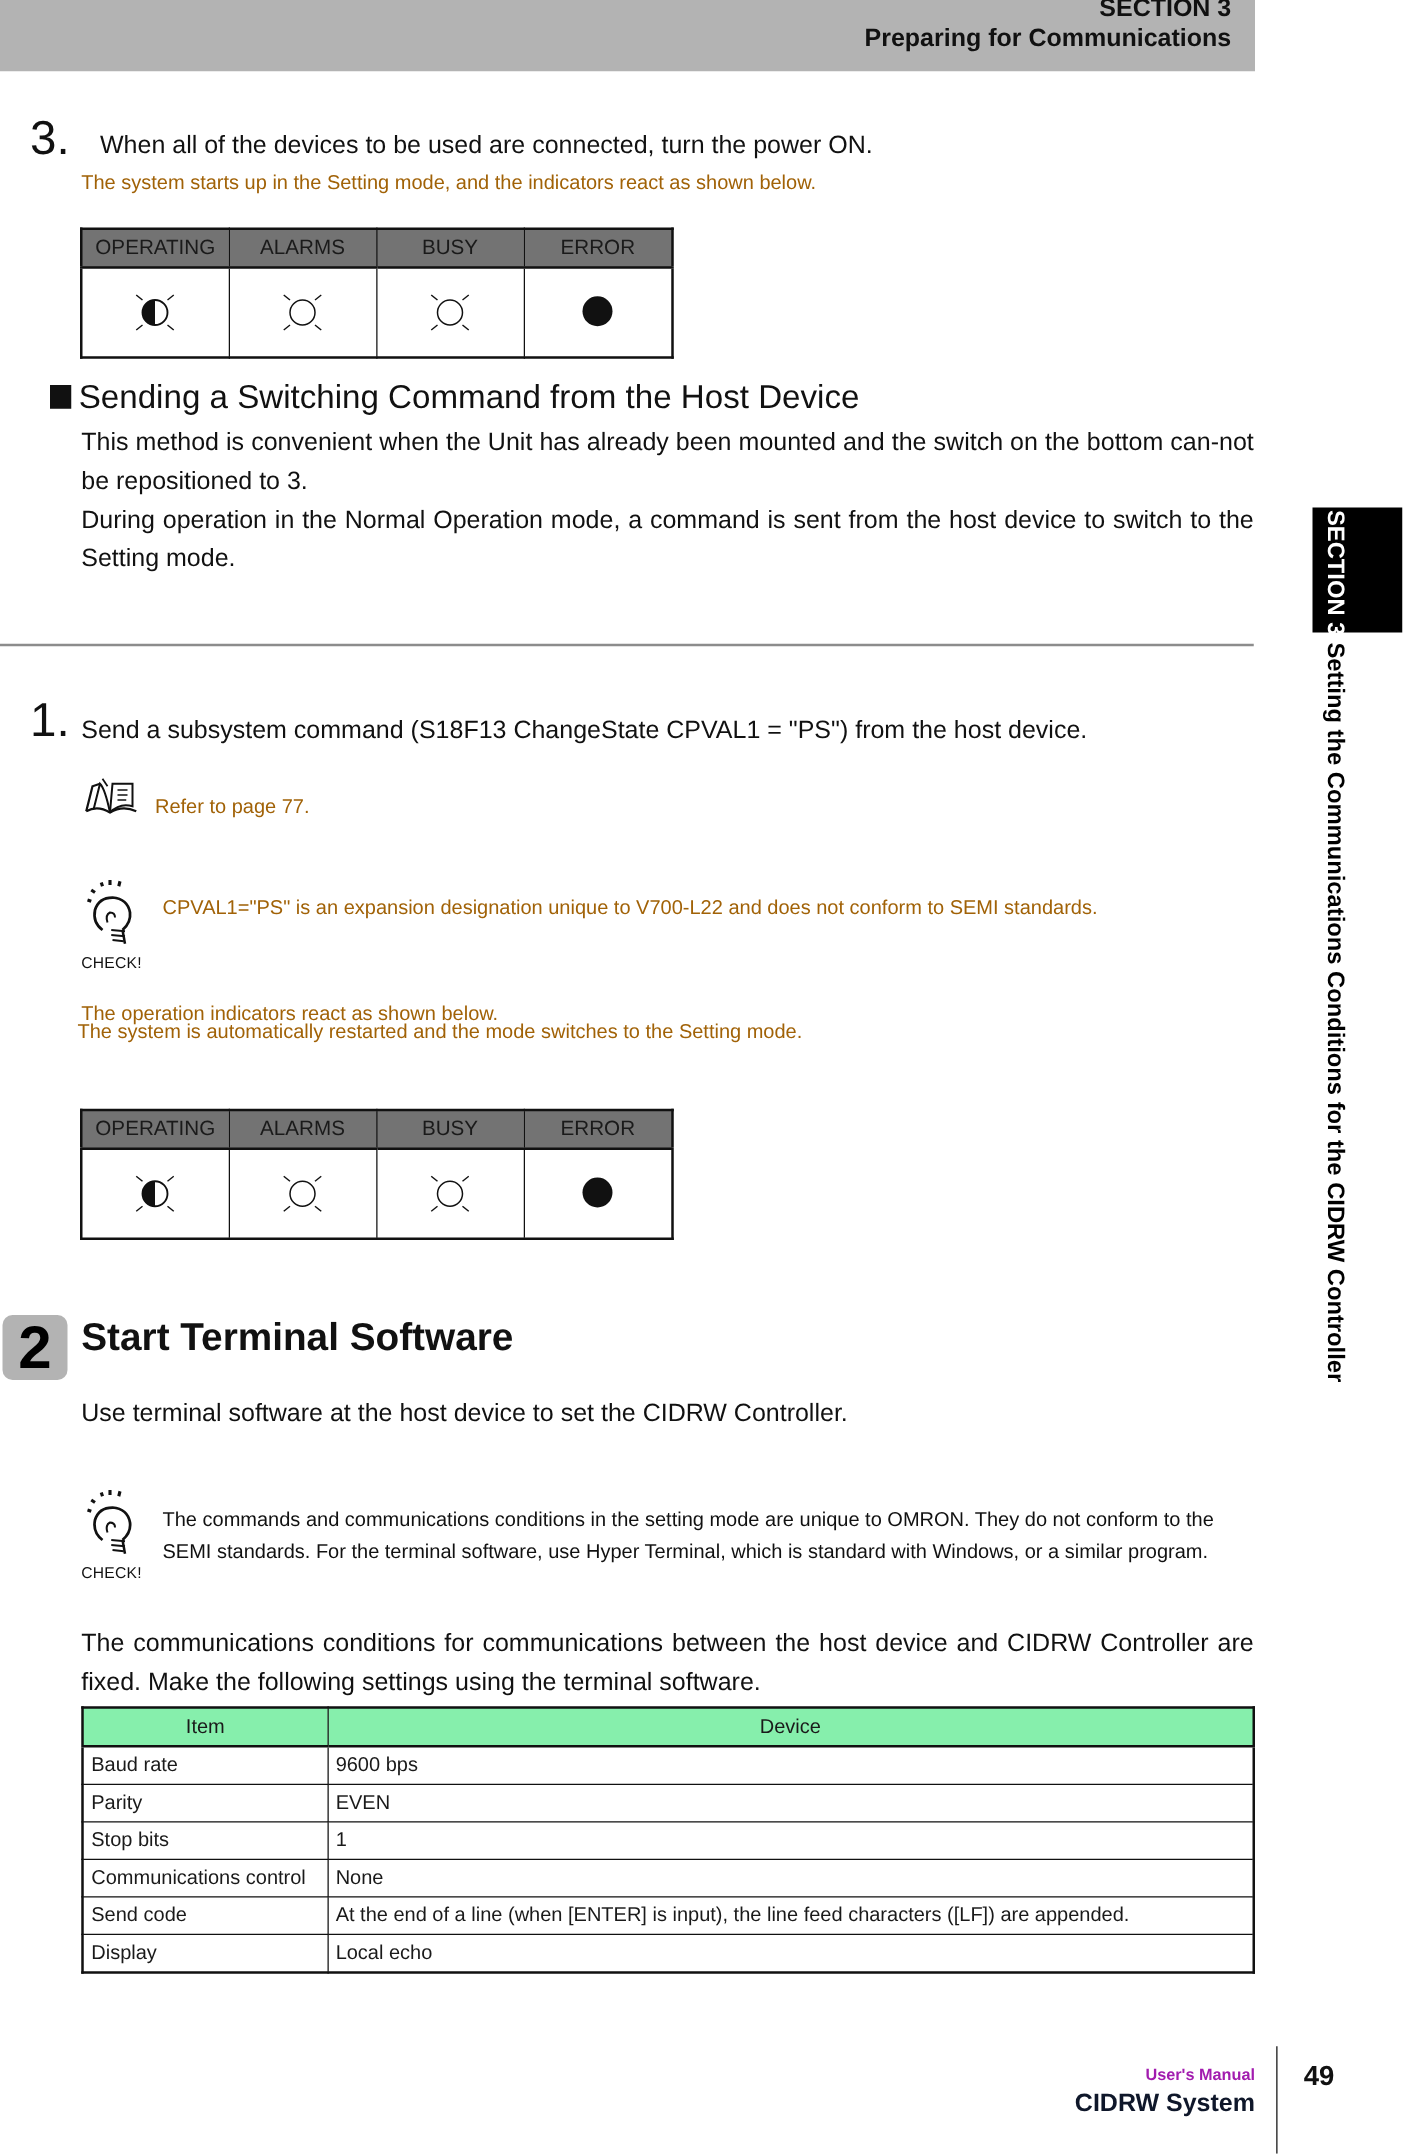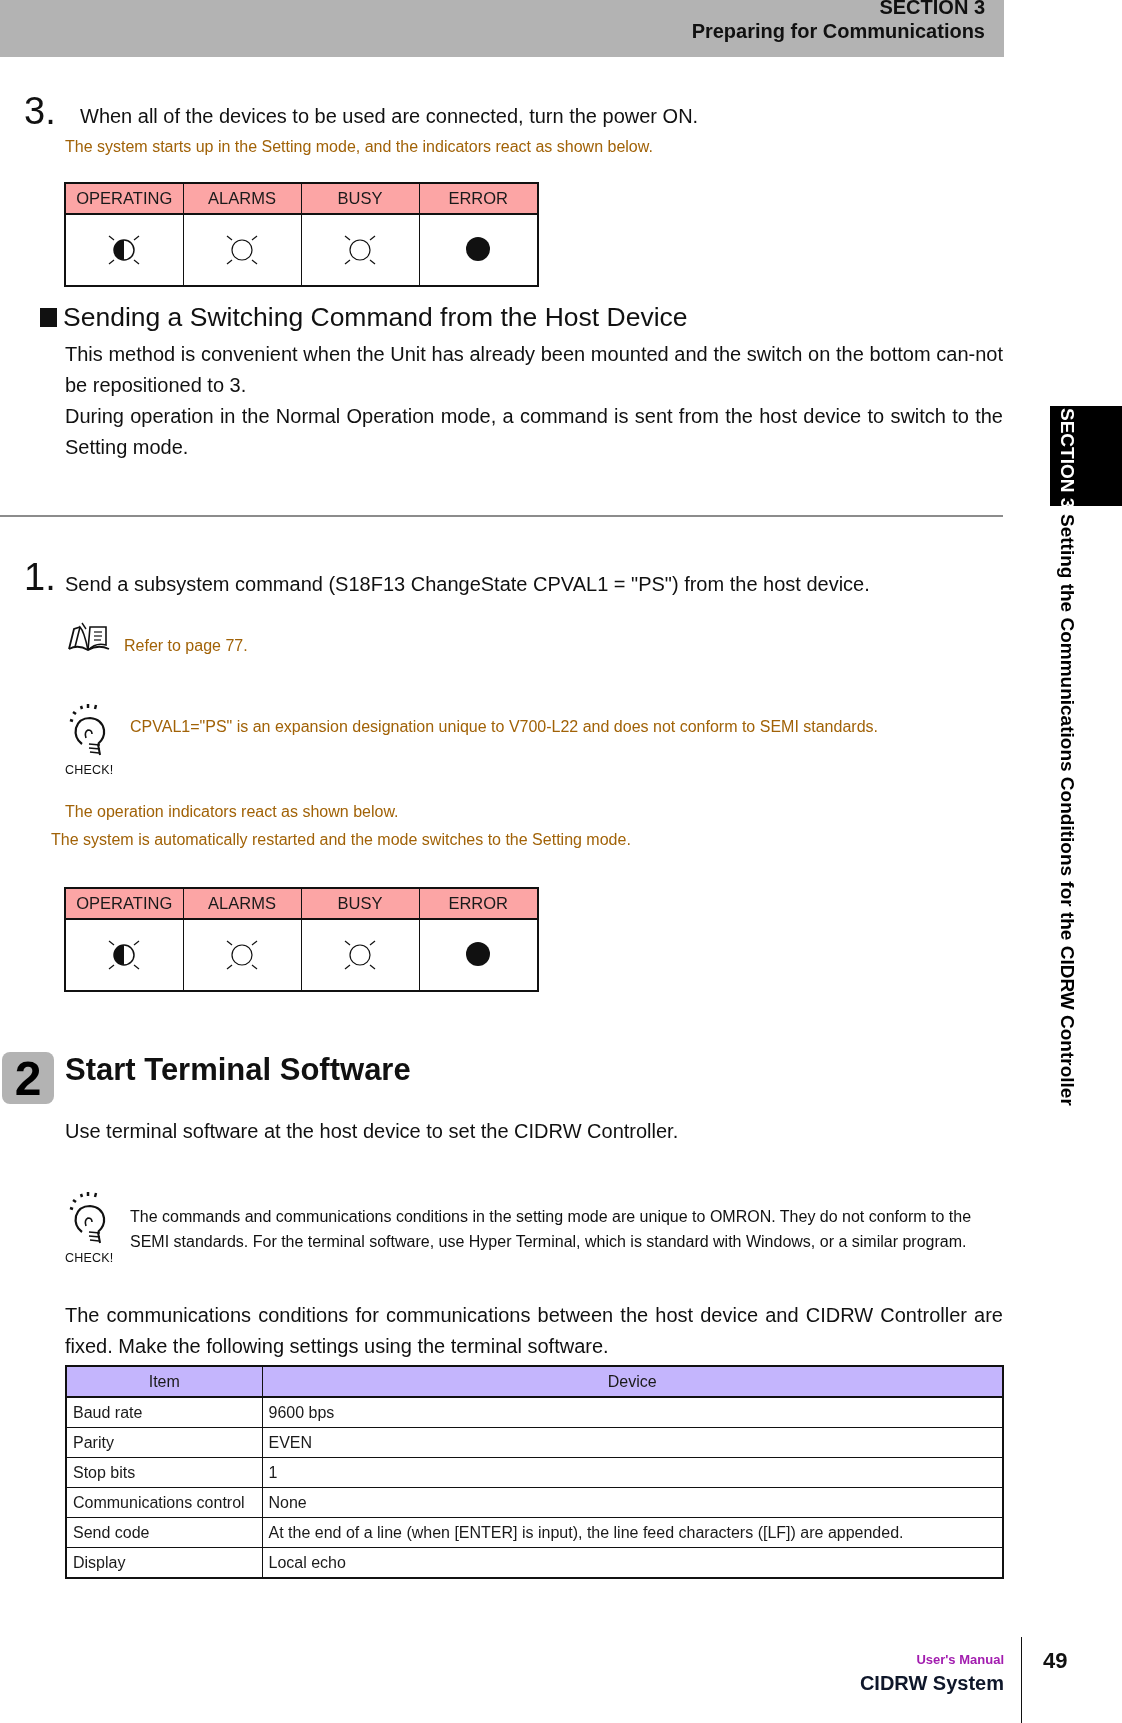--- a/index.html
+++ b/index.html
@@ -33,21 +33,21 @@
   .step-text { font-size:20px; line-height:24px; color:#111; white-space:nowrap; }
   .sub-text { font-size:16px; line-height:20px; color:#a16207; white-space:nowrap; }
   .body-text { font-size:20px; line-height:31px; color:#111; text-align:justify; width:938px; }
 
   
   table.ind {
     position:absolute; border-collapse:collapse; table-layout:fixed;
     border:2px solid #111;
   }
   table.ind th {
-    background:#fca5a5; font-weight:normal; font-size:16.5px; height:29px;
+    background:#737373; font-weight:normal; font-size:16.5px; height:29px;
     border:1px solid #111; border-bottom:2px solid #111; padding:0; text-align:center;
   }
   table.ind td { height:70px; border:1px solid #111; text-align:center; vertical-align:middle; padding:0; }
   table.ind td svg { display:block; margin:0 auto; }
 
   .section-heading { font-size:26.5px; color:#111; white-space:nowrap; }
   .heading-square { display:inline-block; width:17px; height:19px; background:#111; margin-right:6px; vertical-align:-1px; }
 
   .hr { left:0; top:515px; width:1003px; height:2px; background:#8c8c8c; }
 
@@ -58,21 +58,21 @@
     left:2px; top:1052px; width:52px; height:52px; background:#b3b3b3; border-radius:8px;
     text-align:center; font-weight:bold; font-size:48px; line-height:54px; color:#000;
   }
   .big-heading { left:65px; top:1052px; font-size:31px; font-weight:bold; color:#111; white-space:nowrap; }
 
   table.settings {
     position:absolute; left:65px; top:1365px; width:939px;
     border-collapse:collapse; table-layout:fixed; border:2px solid #111;
   }
   table.settings th {
-    background:#c4b5fd; font-weight:normal; font-size:16px; height:29px;
+    background:#86efac; font-weight:normal; font-size:16px; height:29px;
     border:1px solid #111; border-bottom:2px solid #111; text-align:center; padding:0;
   }
   table.settings td {
     height:29px; border:1px solid #111; font-size:16px; padding:0 0 0 6px; text-align:left; white-space:nowrap;
   }
 
   .footer-brand { right:118px; top:1630px; font-size:20px; font-weight:bold; color:#0f172a; text-align:center; white-space:nowrap;margin-top:42px; }
   .footer-sub { right:118px; top:1652px; font-size:13px; font-weight:bold; color:#a21caf; text-align:right; white-space:nowrap; }
   .footer-line { left:1021px; top:1637px; width:1px; height:86px; background:#111; }
   .footer-page { left:1043px; top:1648px; font-size:22px; font-weight:bold; color:#111; }
@@ -176,21 +176,21 @@
   <line x1="24" y1="4" x2="24" y2="8" stroke="#111" stroke-width="2.5"></line>
   <line x1="32" y1="5" x2="31" y2="9" stroke="#111" stroke-width="2.5"></line>
   <path d="M18 44 Q10 38 12 28 Q15 18 26 18 Q38 19 40 30 Q41 38 34 44" fill="none" stroke="#111" stroke-width="2.2"></path>
   <path d="M22 38 Q20 32 24 30 Q28 30 28 34" fill="none" stroke="#111" stroke-width="1.6"></path>
   <path d="M25 44 L36 45 M25 48 L36 49 M26 52 L35 53" stroke="#111" stroke-width="1.6"></path>
   <path d="M34 44 L36 55" stroke="#111" stroke-width="2"></path>
 </svg>
 <div class="abs check-label" style="left:65px; top:763px;">CHECK!</div>
 <div class="abs sub-text" style="left:130px; top:717px;">CPVAL1="PS" is an expansion designation unique to V700-L22 and does not conform to SEMI standards.</div>
 
-<div class="abs sub-text" style="left:51px; top:816px;margin-top:14px;">The system is automatically restarted and the mode switches to the Setting mode.</div>
+<div class="abs sub-text" style="left:62px; top:816px;">The system is automatically restarted and the mode switches to the Setting mode.</div>
 <div class="abs sub-text" style="left:65px; top:802px;">The operation indicators react as shown below.</div>
 
 <table class="ind" style="left:64px; top:887px; width:473px;">
   <colgroup>
       <col style="width:118px">
       <col style="width:118px">
       <col style="width:118px">
       <col style="width:119px">
     </colgroup>
   <thead>

